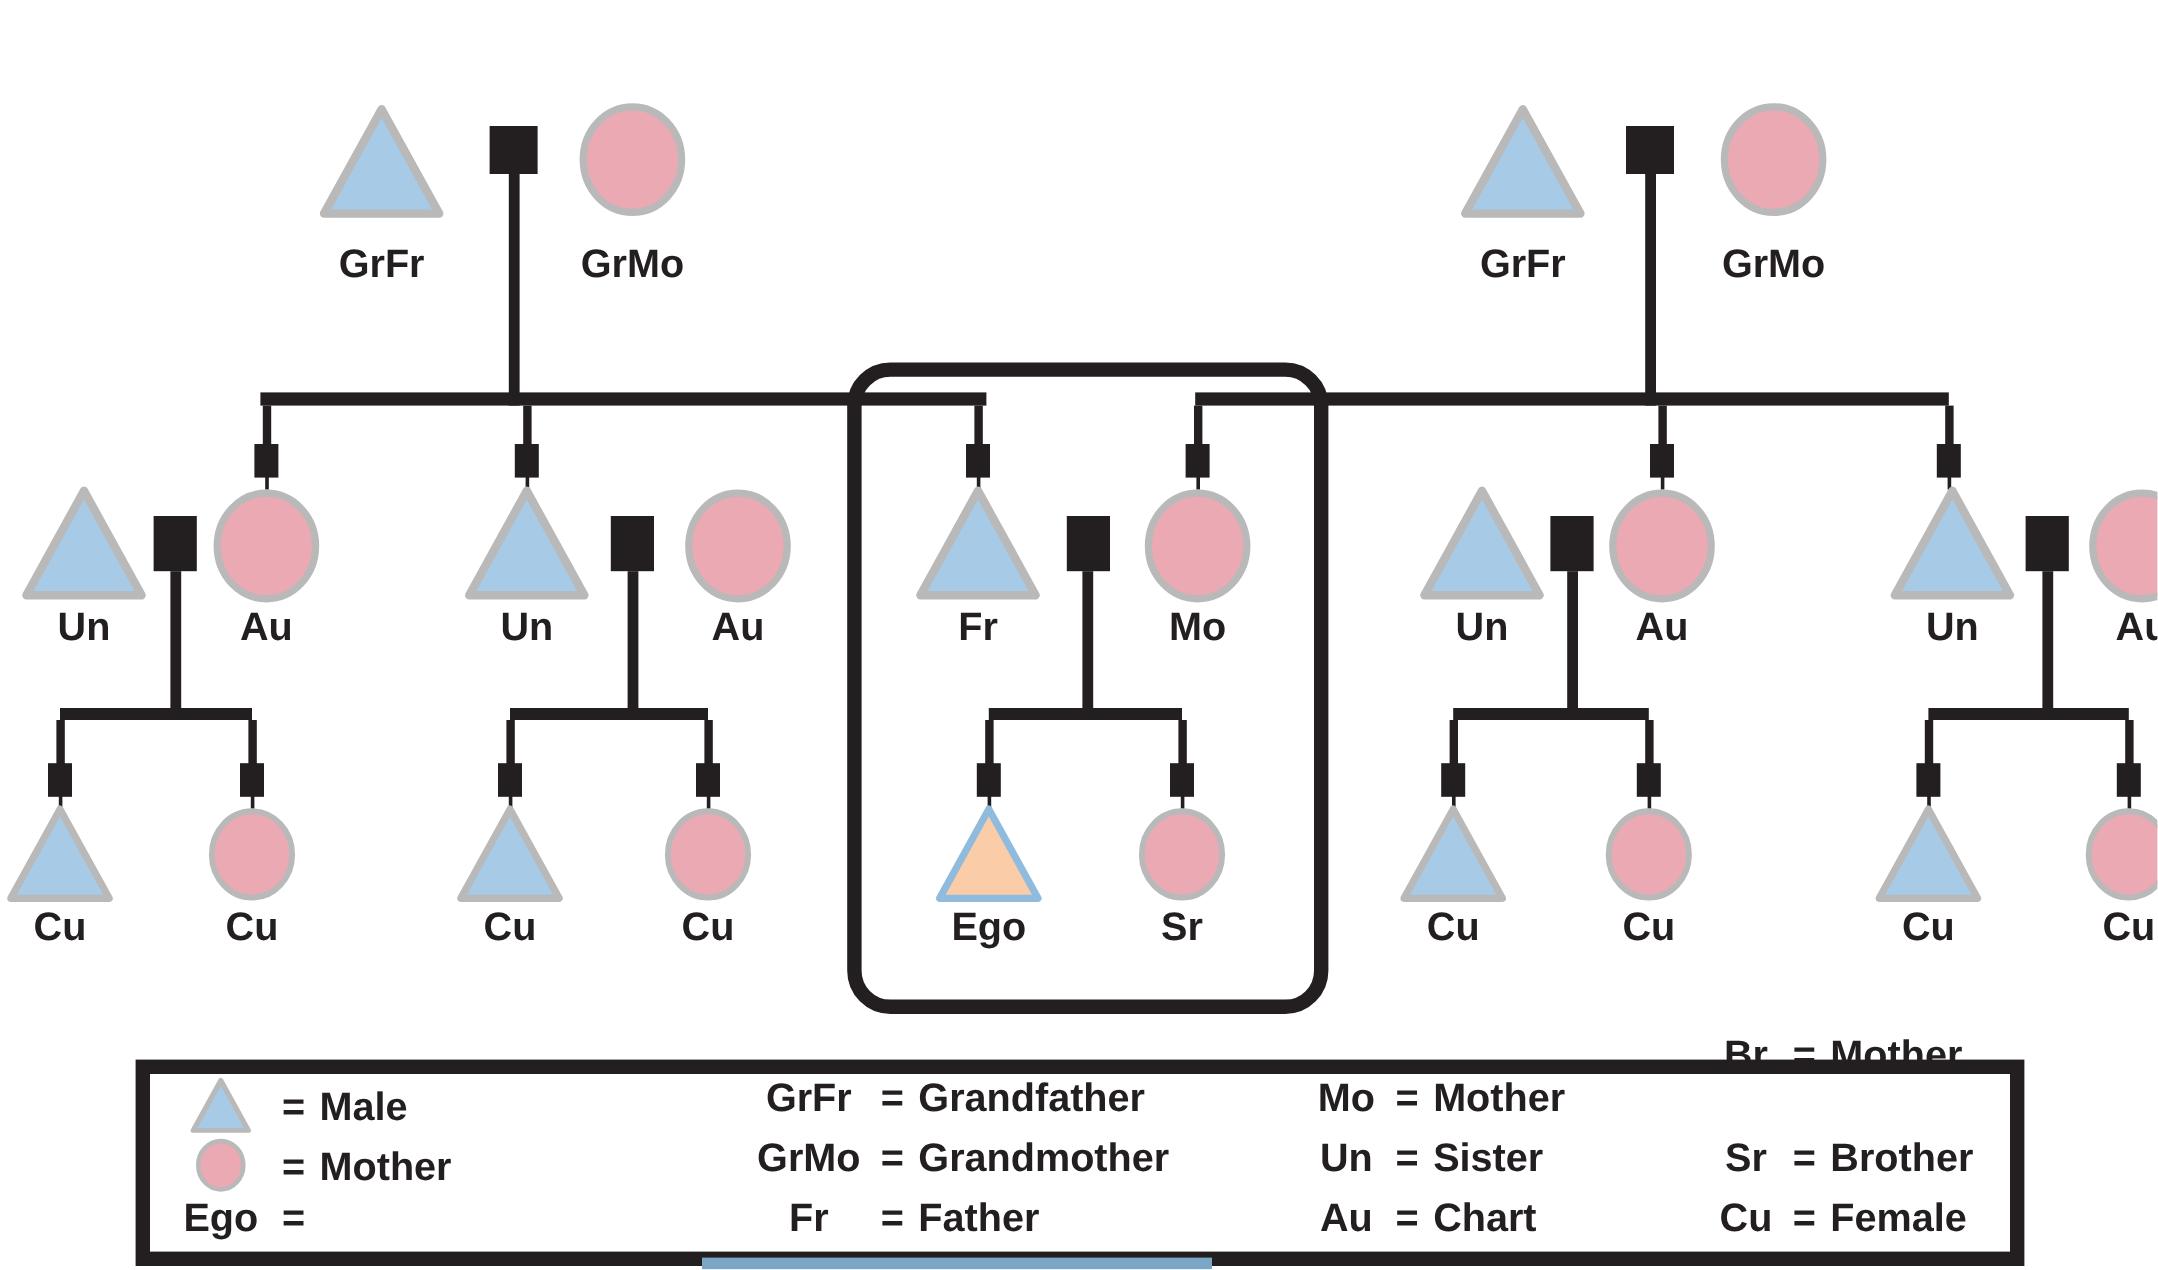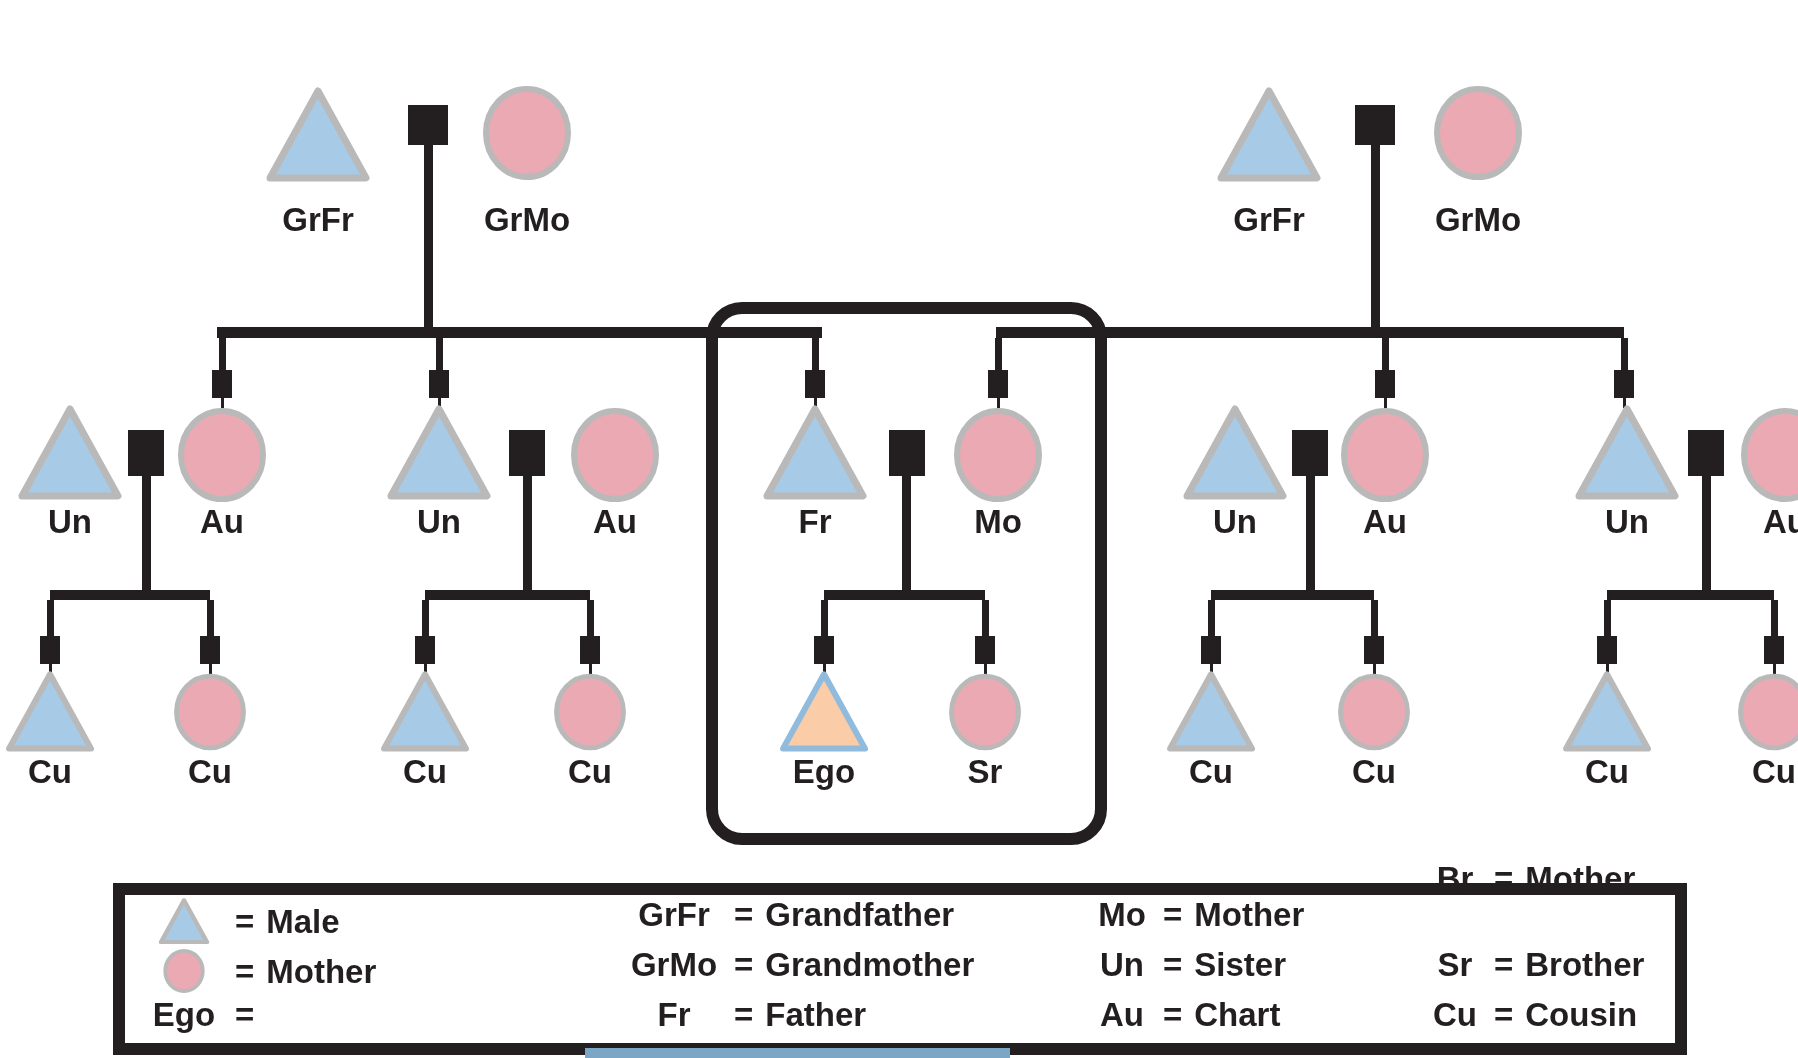--- a/index.html
+++ b/index.html
@@ -262,17 +262,17 @@
         <span>Mother</span>
       </div>
       <div class="legend-entry" style="left: 1428px; top: 948px;">
         <span class="legend-abbr" style="width: 54px;">Sr</span>
         <span class="legend-eq">=</span>
         <span>Brother</span>
       </div>
       <div class="legend-entry" style="left: 1428px; top: 998px;">
         <span class="legend-abbr" style="width: 54px;">Cu</span>
         <span class="legend-eq">=</span>
-        <span>Cousin</span>
+        <span>Female</span>
       </div>
     </div>
   <div class="abs" style="left:585px;top:1048px;width:425px;height:10px;background:#7CA6C6;"></div>
 </div>
 
 </body></html>

